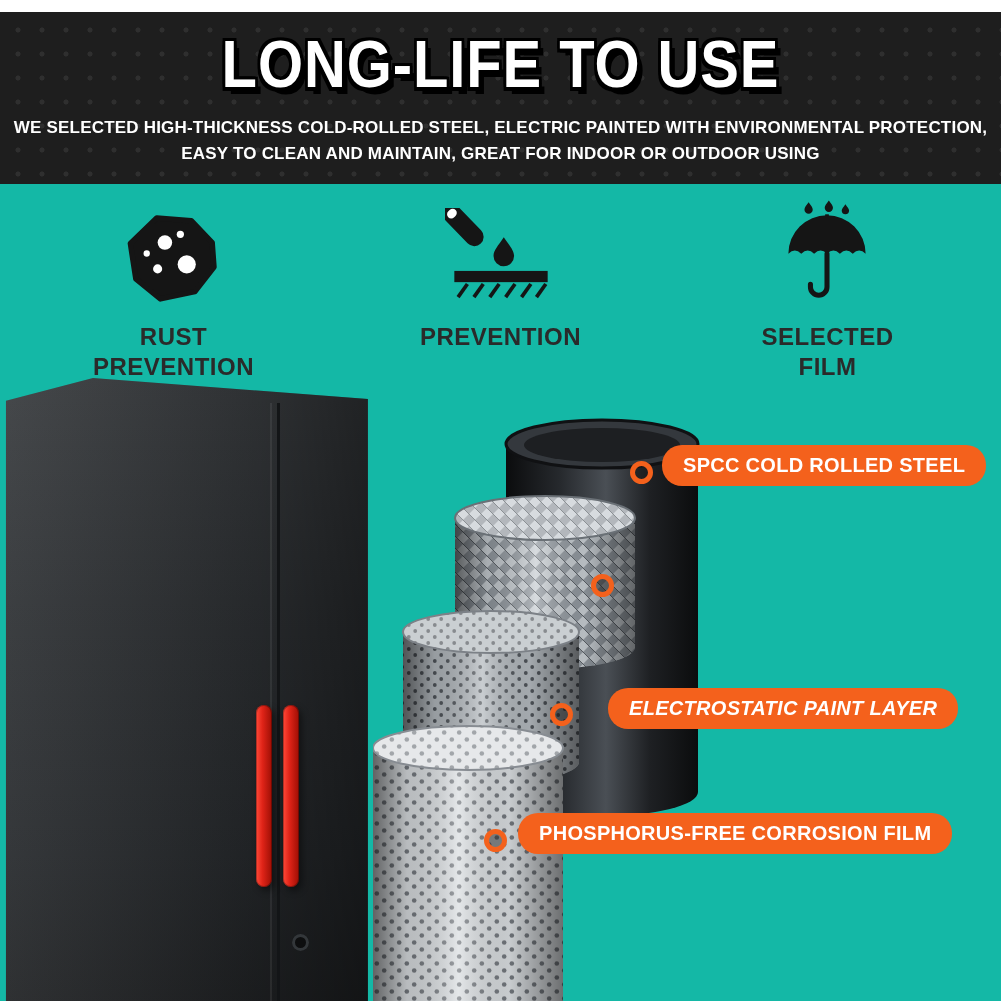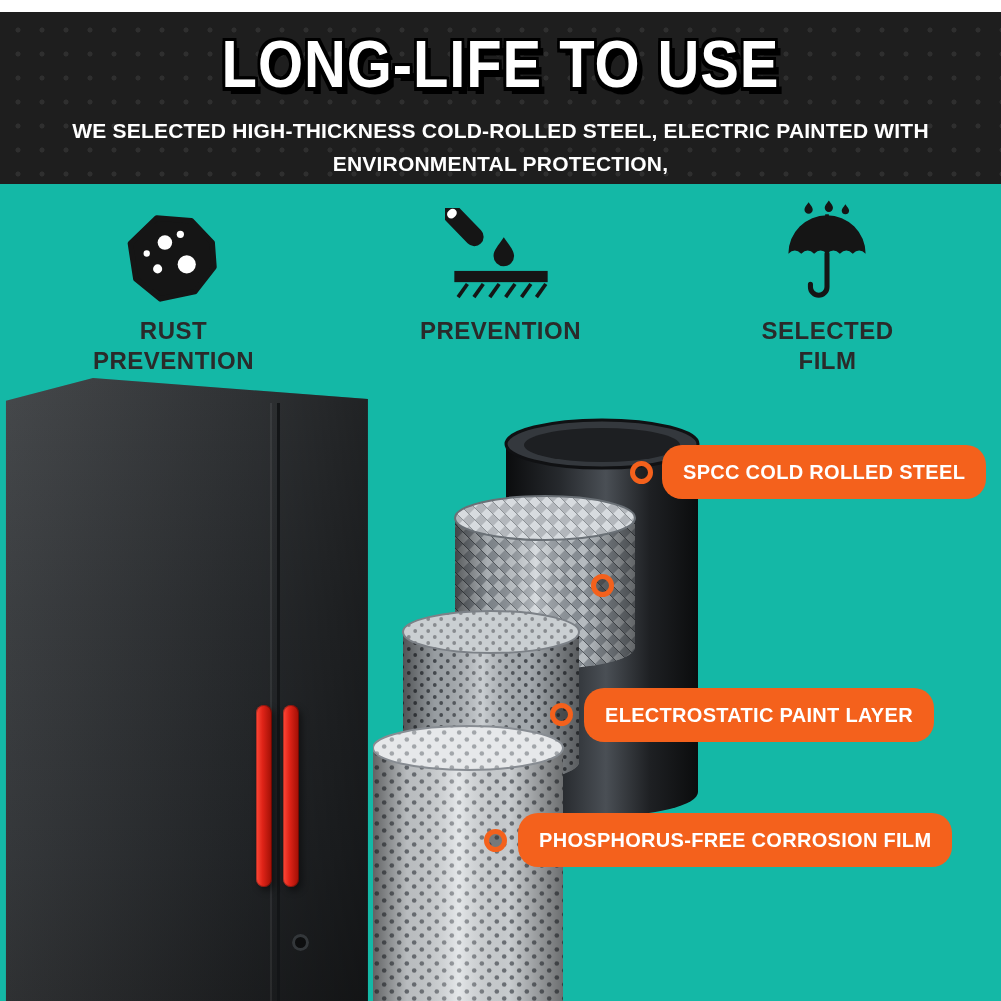--- a/index.html
+++ b/index.html
@@ -21,30 +21,30 @@
     font-size:63px; font-weight:bold; letter-spacing:1px;
     color:#ffffff; transform:scaleX(0.92) scaleY(1.06); transform-origin:50% 0;
     text-shadow:
       -3px -3px 0 #000, 3px -3px 0 #000, -3px 3px 0 #000, 3px 3px 0 #000,
       -3px 0 0 #000, 3px 0 0 #000, 0 -3px 0 #000, 0 3px 0 #000,
       6px 6px 0 #000;
   }
   .hero-sub {
     position:absolute; left:0; right:0; top:103px; margin:0;
     text-align:center; color:#ffffff; font-weight:bold;
-    font-size:21px; line-height:1.55; letter-spacing:0.2px;
+    font-size:17px; line-height:1.55; letter-spacing:0.2px;
   }
   .sub-line { display:block; }
 
   
   .features {
     position:absolute; left:10px; top:188px; width:981px;
     display:grid; grid-template-columns:1fr 1fr 1fr; justify-items:center;
   }
-  .feature { display:flex; flex-direction:column; align-items:center; }
+  .feature { display:flex; flex-direction:column; align-items:center;gap:6px; }
   .feature-icon { height:104px; display:flex; align-items:flex-end; justify-content:center; }
   .feature-label {
     margin-top:12px; text-align:center;
     font-size:24px; font-weight:bold; color:var(--text-dark,#2a2a2a);
     line-height:1.25; letter-spacing:0.5px;
   }
   .feature-label span { display:block; }
 
   
   .cabinet { position:absolute; left:0; top:366px; width:372px; height:635px; }
@@ -76,40 +76,41 @@
   .marker {
     position:absolute; width:23px; height:23px; box-sizing:border-box;
     border:5px solid var(--callout-orange,#f4611c); border-radius:50%;
     background:rgba(25,25,25,0.45);
   }
   .marker-1 { left:630px; top:449px; }
   .marker-2 { left:591px; top:562px; }
   .marker-3 { left:550px; top:691px; }
   .marker-4 { left:484px; top:817px; }
   .badge {
-    position:absolute; height:54px; display:flex; align-items:center;
+    position:absolute; height:41px; display:flex; align-items:center;
     padding:0 21px; border-radius:20px;
     background:var(--callout-orange,#f4611c);
     color:var(--text-white,#ffffff); font-weight:bold; font-size:20px;
     letter-spacing:0.3px; white-space:nowrap;
   }
   .badge-1 { left:662px; top:433px; }
   .badge-2 { left:625px; top:546px; }
-  .badge-3 { left:584px; top:676px; }
+  .badge-3 { left:608px; top:676px;font-style:italic; }
   .badge-4 { left:518px; top:801px; }
 </style>
 </head>
 <body>
 
 <div class="page">
 
   <header class="hero">
     <h1 class="hero-title">LONG-LIFE TO USE</h1>
     <p class="hero-sub">
       <span class="sub-line">WE SELECTED HIGH-THICKNESS COLD-ROLLED STEEL, ELECTRIC PAINTED WITH ENVIRONMENTAL PROTECTION,</span>
+      <span class="sub-line">EASY TO CLEAN AND MAINTAIN, GREAT FOR INDOOR OR OUTDOOR USING</span>
     </p>
   </header>
 
   <section class="features">
 
     <div class="feature">
       <span class="feature-icon">
         <svg viewBox="0 0 110 100" width="100" height="92" aria-hidden="true">
           <path d="M36 6 L74 9 L97 33 L99 60 L78 87 L40 95 L13 73 L7 34 Z" fill="#151515" stroke="#151515" stroke-width="6" stroke-linejoin="round"></path>
           <circle cx="45" cy="33" r="8" fill="#fff"></circle>

